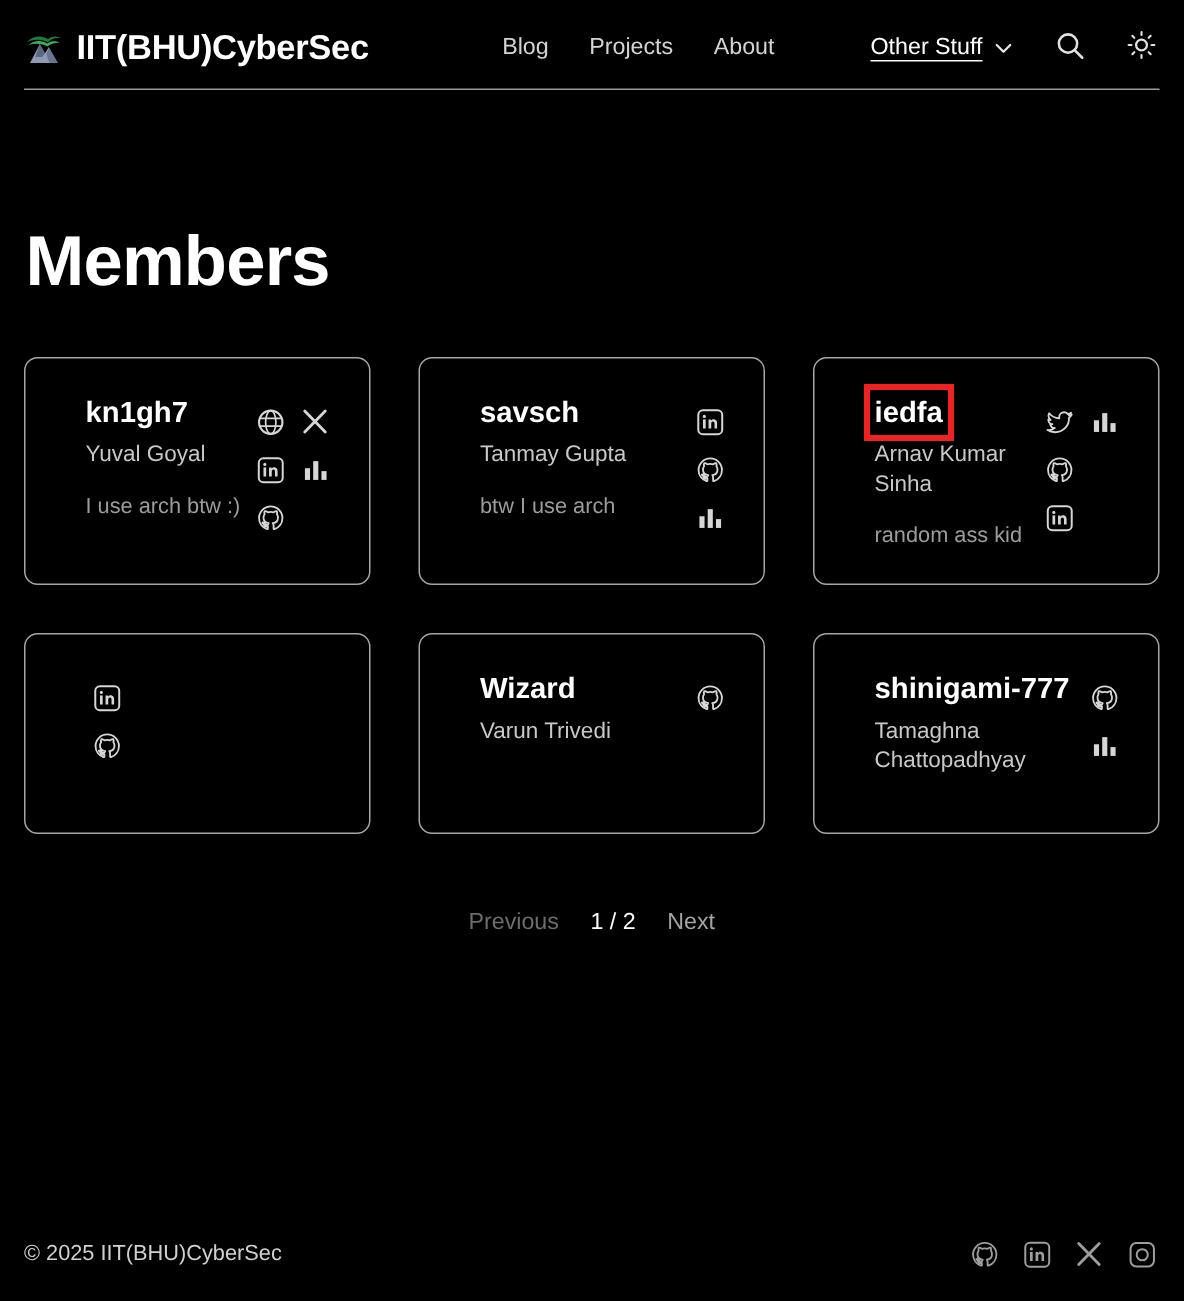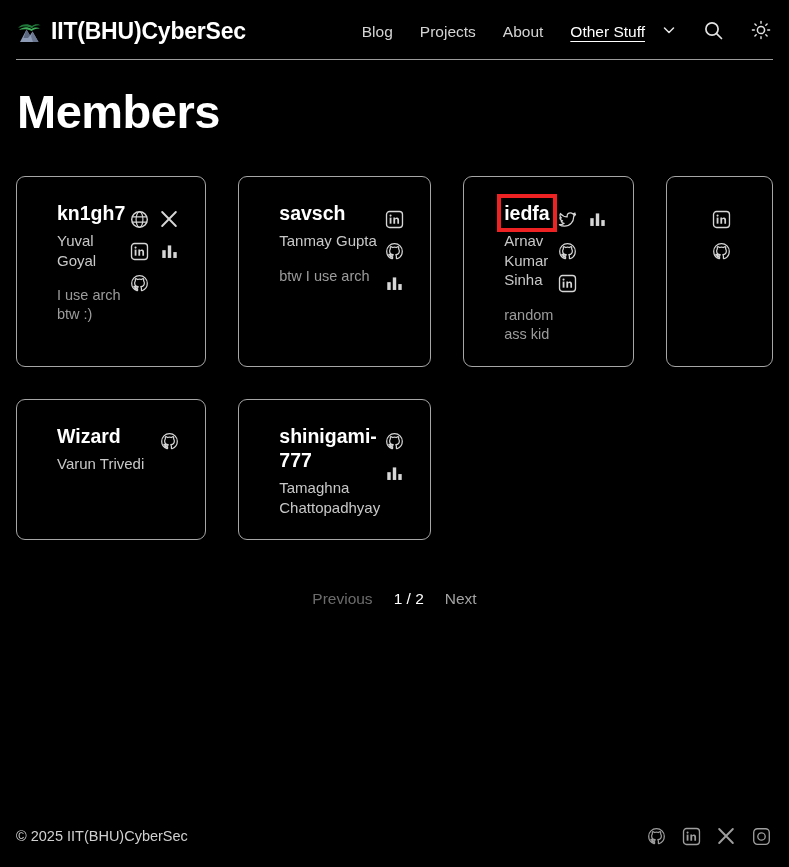--- a/index.html
+++ b/index.html
@@ -64,23 +64,24 @@
 
   .nav-link {
     font-size: 15.5px;
     color: #d4d4d4;
     text-decoration: none;
     white-space: nowrap;
   }
 
   .nav-dropdown {
     display: flex;
-    align-items: flex-start;
-    gap: 17px;
+    align-items: center;
+    gap: 7px;
     white-space: nowrap;
+    margin-left: 37px;
   }
 
   .nav-dropdown .nav-link-active {
     font-size: 15.5px;
     color: #ffffff;
     text-decoration: underline;
     text-underline-offset: 4px;
   }
 
   .chev { display: block; }
@@ -95,29 +96,29 @@
     padding: 0;
     color: #e2e2e2;
   }
 
   
   .page-title {
     font-size: 47px;
     font-weight: bold;
     letter-spacing: -0.5px;
     color: #ffffff;
-    margin-top: 24px;
+    margin-top: 86px;
     margin-left: 1px;
   }
 
   
   .members-grid {
     margin-top: 37px;
     display: grid;
-    grid-template-columns: 1fr 1fr 1fr 1fr;
+    grid-template-columns: 1fr 1fr 1fr;
     column-gap: 32px;
     row-gap: 32px;
   }
 
   .member-card {
     position: relative;
     border: 1px solid #a6a6a6;
     border-radius: 9px;
     background: #000000;
     min-height: 134px;

